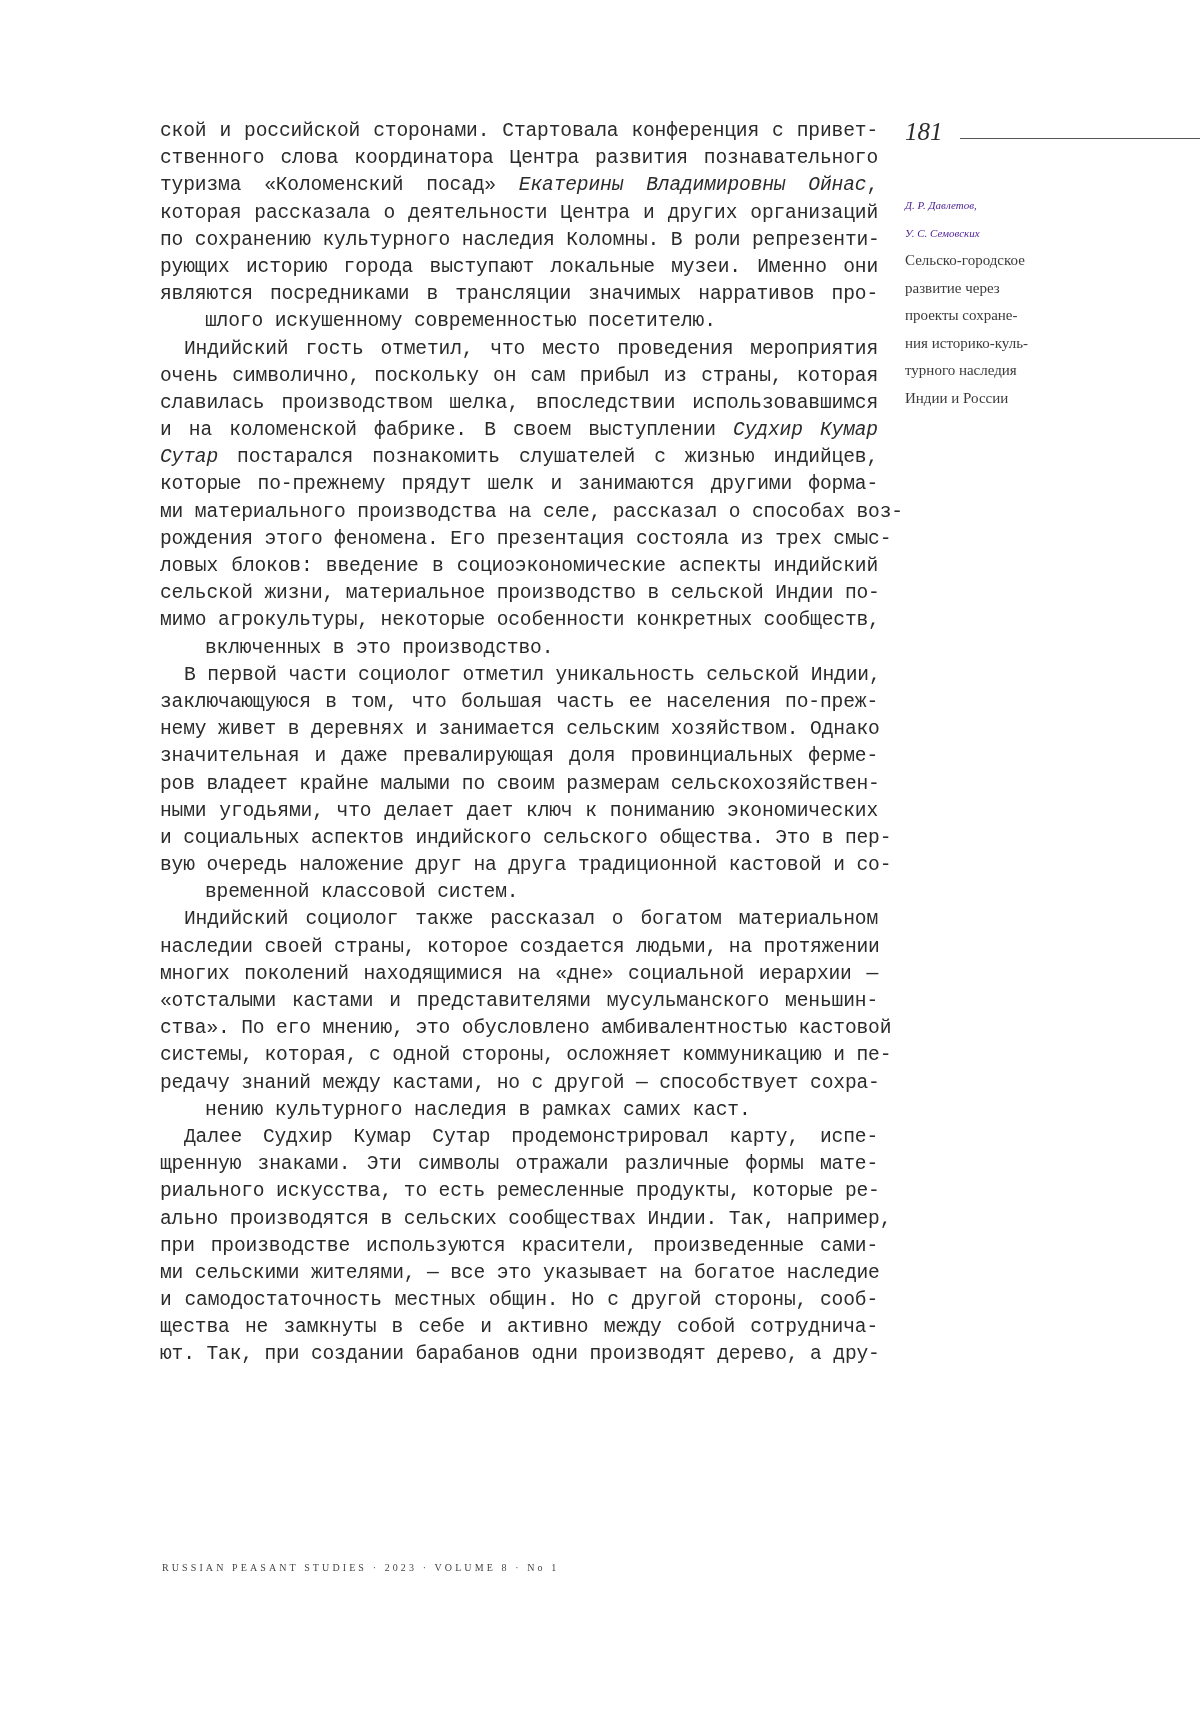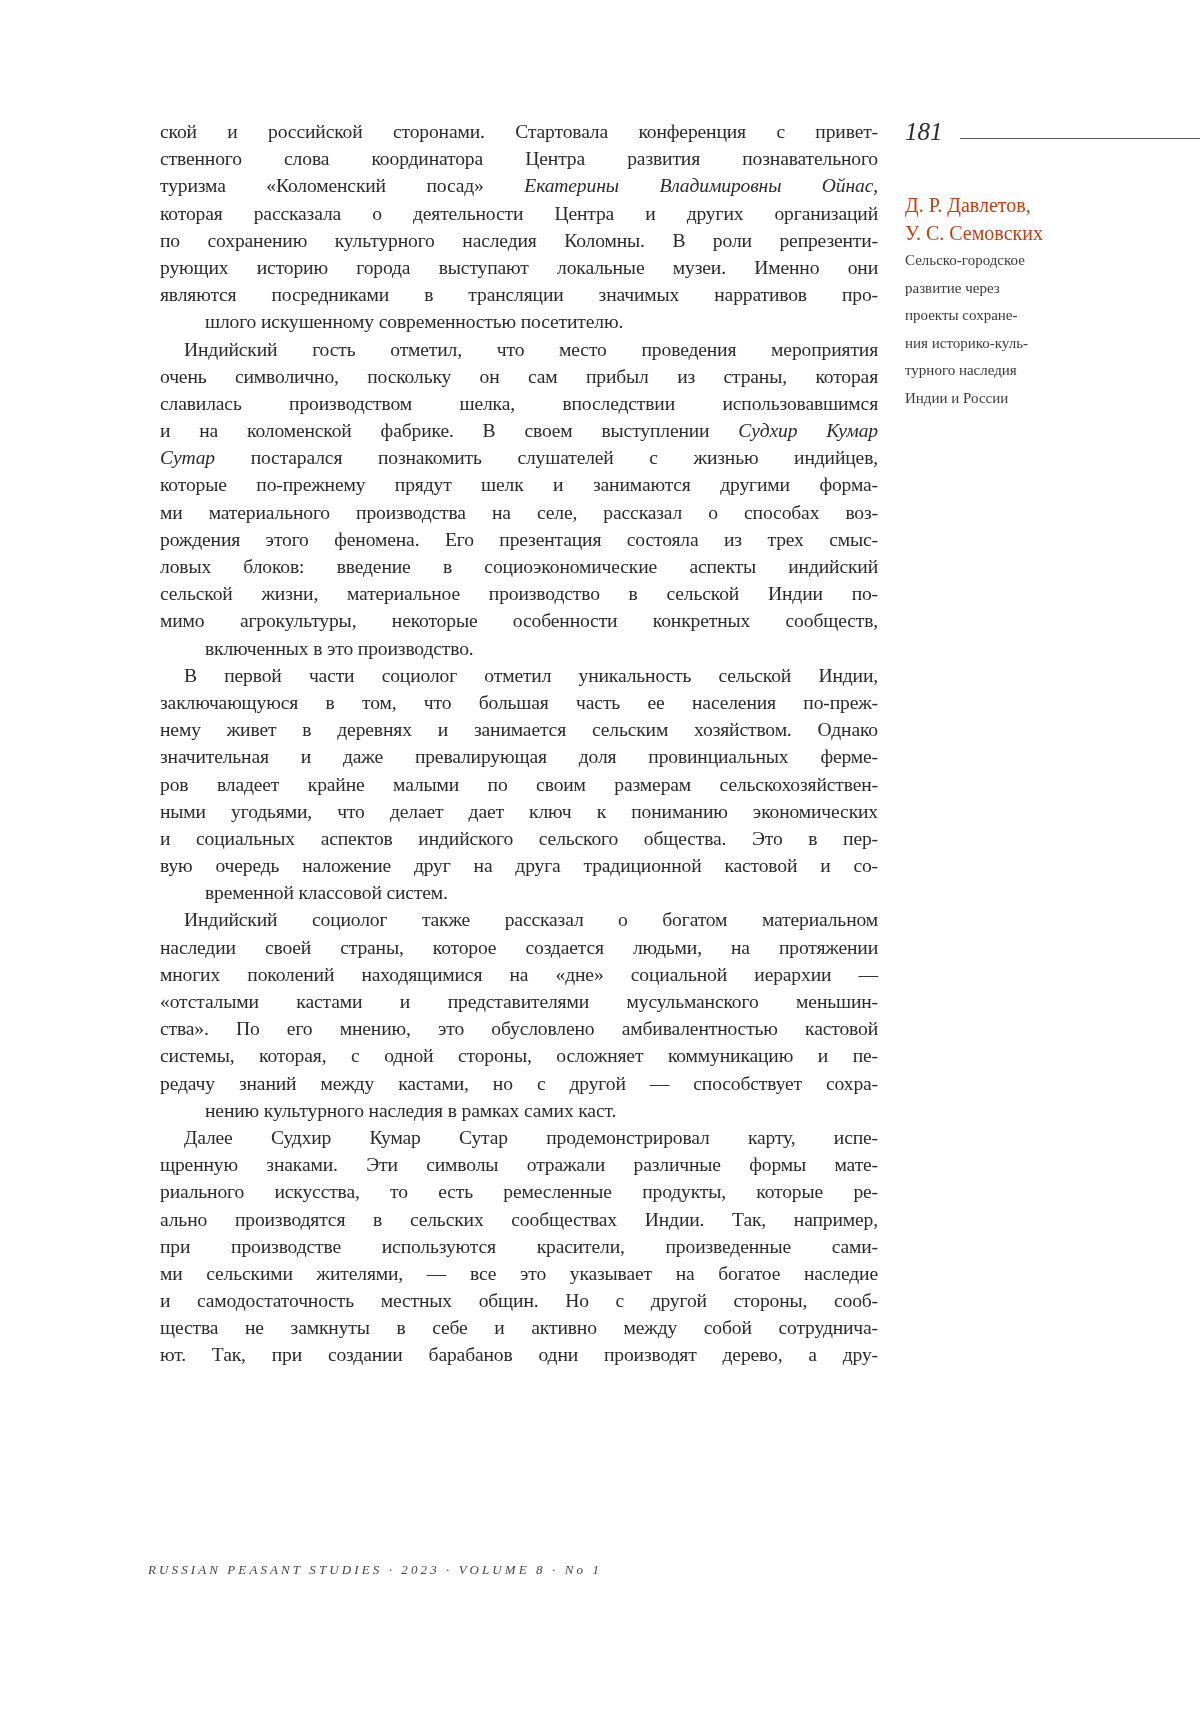--- a/index.html
+++ b/index.html
@@ -1,35 +1,35 @@
 <!DOCTYPE html>
 <html><head>
 <meta charset="utf-8">
 <style>
   html, body { margin: 0; padding: 0; background: #ffffff; }
   body { width: 1200px; height: 1710px; position: relative; overflow: hidden;
          font-family: "DejaVu Serif", "Liberation Serif", serif; color: #2b2b2b; }
   .main { position: absolute; left: 160px; top: 118px; width: 718px; }
   .line { display: block; font-size: 19.6px; line-height: 27.2px; height: 27.2px;
           white-space: nowrap; text-align: justify; text-align-last: justify;
-          letter-spacing: -0.15px; font-family: Liberation Serif, serif; transform-origin: left; }
+          letter-spacing: -0.15px; font-family: Liberation Mono, monospace; transform-origin: left; }
   .line.last { text-align-last: left; margin-left: 45px; }
   .line.indent { text-indent: 24px; }
   .line i { font-style: italic; margin-top: 44px; }
   .side { position: absolute; left: 905px; top: 118px; width: 295px; }
   .pagenum { font-family: "Liberation Serif", serif; font-style: italic; font-size: 25px;
              line-height: 28px; color: #2b2b2b; display: inline-block; }
   .rule { position: absolute; left: 55px; top: 20px; width: 240px; height: 1px; background: #555; }
-  .authors { margin-top: 46px; font-family: "Liberation Serif", serif; 
-             font-size: 20px; line-height: 27.5px; color: #c2410c; }
+  .authors { margin-top: 46px; font-family: "Liberation Serif", serif; font-style: italic;
+             font-size: 11px; line-height: 27.5px; color: #4c1d95; }
   .authors div { height: 27.5px; }
   .subtitle { font-family: "Liberation Serif", serif; font-size: 15px; line-height: 27.5px; color: #3a3a3a; }
   .subtitle div { height: 27.5px; white-space: nowrap; }
-  .footer { position: absolute; left: 148px; top: 1562px; font-family: "Liberation Serif", serif;
-            font-size: 13px; letter-spacing: 3.1px; color: #444; white-space: nowrap; font-style: italic; }
+  .footer { position: absolute; left: 162px; top: 1562px; font-family: "Liberation Serif", serif;
+            font-size: 10px; letter-spacing: 3.1px; color: #444; white-space: nowrap; }
 </style>
 </head>
 <body>
 
 <div class="main" id="main">
     <span class="line"><span>ской и российской сторонами. Стартовала конференция с привет-</span></span>
     <span class="line"><span>ственного слова координатора Центра развития познавательного</span></span>
     <span class="line"><span>туризма «Коломенский посад» </span><i>Екатерины Владимировны Ойнас</i><span>,</span></span>
     <span class="line"><span>которая рассказала о деятельности Центра и других организаций</span></span>
     <span class="line"><span>по сохранению культурного наследия Коломны. В роли репрезенти-</span></span>

